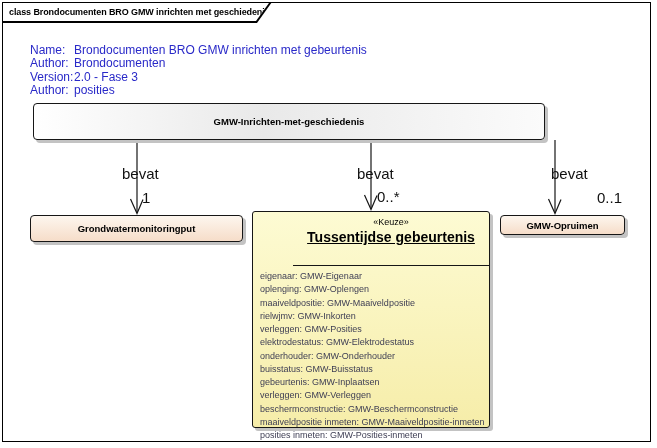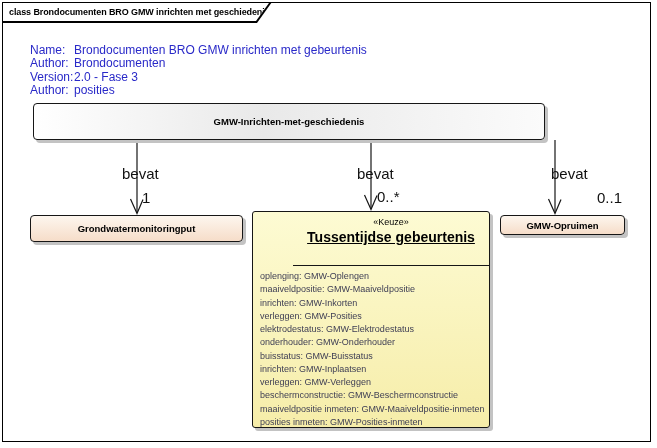--- a/index.html
+++ b/index.html
@@ -132,28 +132,29 @@
   <div class="uml-box opruimen-class name-centered">
     <span>GMW-Opruimen</span>
   </div>
 
   <div class="uml-box choice-class">
     <div class="choice-header">
       <div class="stereotype">«Keuze»</div>
       <div class="choice-name">Tussentijdse gebeurtenis</div>
     </div>
     <div class="attrs">
+      <div class="attr-line">eigenaar: GMW-Eigenaar</div>
       <div class="attr-line">oplenging: GMW-Oplengen</div>
       <div class="attr-line">maaiveldpositie: GMW-Maaiveldpositie</div>
-      <div class="attr-line">inrichten: GMW-Inkorten</div>
+      <div class="attr-line">rielwjmv: GMW-Inkorten</div>
       <div class="attr-line">verleggen: GMW-Posities</div>
       <div class="attr-line">elektrodestatus: GMW-Elektrodestatus</div>
       <div class="attr-line">onderhouder: GMW-Onderhouder</div>
       <div class="attr-line">buisstatus: GMW-Buisstatus</div>
-      <div class="attr-line">inrichten: GMW-Inplaatsen</div>
+      <div class="attr-line">gebeurtenis: GMW-Inplaatsen</div>
       <div class="attr-line">verleggen: GMW-Verleggen</div>
       <div class="attr-line">beschermconstructie: GMW-Beschermconstructie</div>
       <div class="attr-line">maaiveldpositie inmeten: GMW-Maaiveldpositie-inmeten</div>
       <div class="attr-line">posities inmeten: GMW-Posities-inmeten</div>
     </div>
   </div>
 
 </div>
 
 </body></html>

